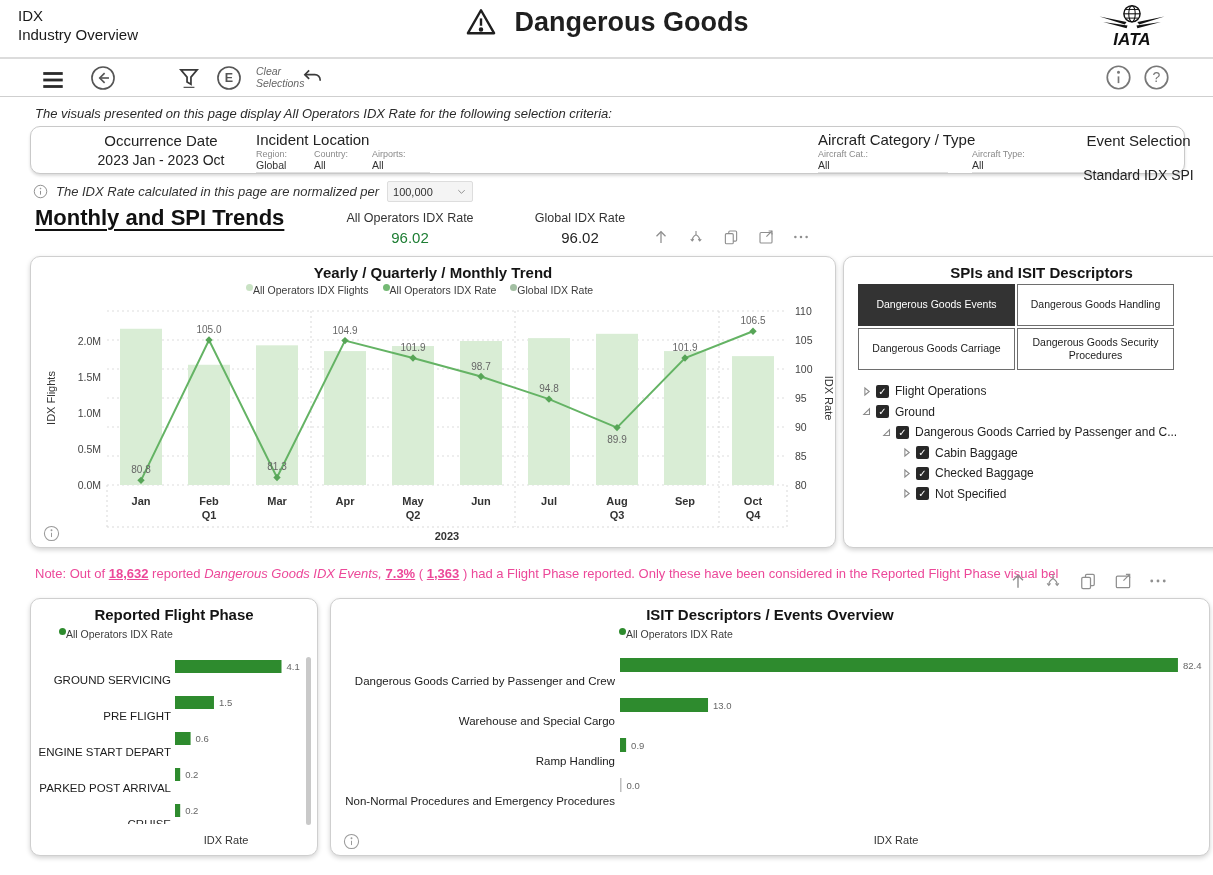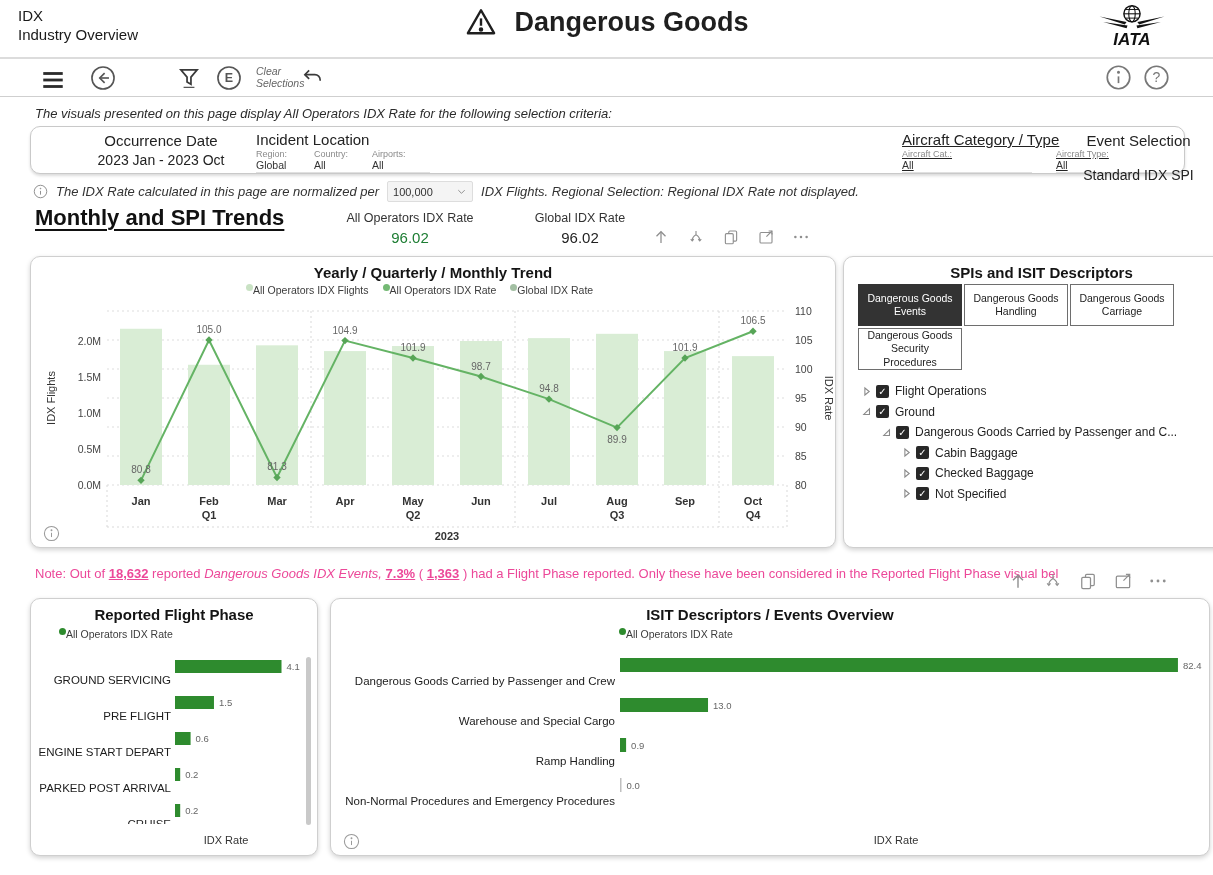--- a/index.html
+++ b/index.html
@@ -30,21 +30,21 @@
   .filter-card { position:absolute; left:30px; top:126px; width:1155px; height:48px; border:1px solid #c9c9c9; border-radius:10px; box-shadow:0 2px 3px rgba(0,0,0,.14); background:#fff; }
   .f-label { font-size:15px; color:#222; }
   .f-value { font-size:14px; color:#222; }
   .f-occ { position:absolute; left:30px; top:5px; width:200px; text-align:center; }
   .f-occ .f-value { margin-top:3px; }
   .f-loc { position:absolute; left:225px; top:4px; }
   .f-minirow { display:flex; gap:0; margin-top:1px; }
   .f-mini { width:58px; }
   .f-mini .ml { font-size:9px; color:#8a8a8a; }
   .f-mini .mv { font-size:10.5px; color:#333; border-bottom:1px solid #e0e0e0; padding-bottom:1px; }
-  .f-air { position:absolute; left:871px; top:4px;text-decoration:underline; }
+  .f-air { position:absolute; left:787px; top:4px; }
   .f-air .f-minirow { gap:24px; }
   .f-air .f-mini { width:130px; }
   .f-evt { position:absolute; left:1035px; top:5px; width:145px; text-align:center; }
   .f-evt .f-value { margin-top:18px; }
 
   
   .norm-row { position:absolute; left:33px; top:181px; display:flex; align-items:center; gap:8px; font-size:13px; font-style:italic; color:#333; }
   .norm-row .ic { width:15px; height:15px; color:#8a8a8a; flex:none; }
   .norm-row .ic svg { width:100%; height:100%; }
   .dropdown { display:flex; align-items:center; justify-content:space-between; width:86px; height:21px; background:#f4f4f4; border:1px solid #ddd; border-radius:2px; padding:0 5px; font-style:normal; font-size:11px; color:#333; }
@@ -68,21 +68,21 @@
   .legend-row { display:flex; align-items:center; gap:14px; font-size:10.5px; color:#3c3c3c; }
   .legend-item { display:flex; align-items:flex-start; gap:0; }
   .legend-dot { width:7px; height:7px; border-radius:50%; }
 
   .main-chart-card { left:30px; top:256px; width:806px; height:292px; }
   .main-chart-card .legend-row { position:absolute; left:215px; top:27px; }
   .chart-info-ic { position:absolute; left:12px; bottom:5px; width:17px; height:17px; color:#9a9a9a; }
   .chart-info-ic svg { width:100%; height:100%; }
 
   .spi-card { left:843px; top:256px; width:397px; height:292px; }
-  .spi-buttons { position:absolute; left:14px; top:27px; width:316px; display:grid; grid-template-columns:1fr 1fr 1fr; gap:2px; }
+  .spi-buttons { position:absolute; left:14px; top:27px; width:316px; display:grid; grid-template-columns:1fr 1fr; gap:2px; }
   .spi-btn { height:42px; border:1px solid #6e6e6e; background:#fff; color:#1c1c1c; font-size:10.5px; display:flex; align-items:center; justify-content:center; text-align:center; padding:2px 6px; line-height:1.25; cursor:pointer; }
   .spi-btn.selected { background:#333; color:#fff; border-color:#333; }
   .spi-tree { position:absolute; left:16px; top:124px; }
   .tree-row { display:flex; align-items:center; height:20.5px; font-size:12px; color:#1f1f1f; }
   .tree-tg { width:13px; height:13px; color:#8a8a8a; flex:none; margin-right:3px; }
   .tree-tg svg { width:100%; height:100%; }
   .tree-cb { width:13px; height:13px; background:#282828; border-radius:2px; color:#fff; font-size:10px; line-height:13px; text-align:center; flex:none; margin-right:6px; }
   .vscroll { position:absolute; width:5px; background:#c9c9c9; border-radius:3px; }
 
   
@@ -220,21 +220,20 @@
           <line x1="12" y1="11" x2="12" y2="17"></line>
           <circle cx="12" cy="7.3" r="0.6" fill="currentColor"></circle>
         </svg></span>
     <span>The IDX Rate calculated in this page are normalized per</span>
     <span class="dropdown">
       <span>100,000</span>
       <span class="chev"><svg viewBox="0 0 24 24" fill="none" stroke="currentColor" stroke-width="2">
             <path d="M5 9 L12 16 L19 9"></path>
           </svg></span>
     </span>
-    <span>IDX Flights. Regional Selection: Regional IDX Rate not displayed.</span>
   </div>
 
   <div class="trend-title">Monthly and SPI Trends</div>
   <div class="kpi" style="left:325px">
     <div class="kl">All Operators IDX Rate</div>
     <div class="kv" style="color:#1d7d33">96.02</div>
   </div>
   <div class="kpi" style="left:495px">
     <div class="kl">Global IDX Rate</div>
     <div class="kv" style="color:#1f1f1f">96.02</div>

